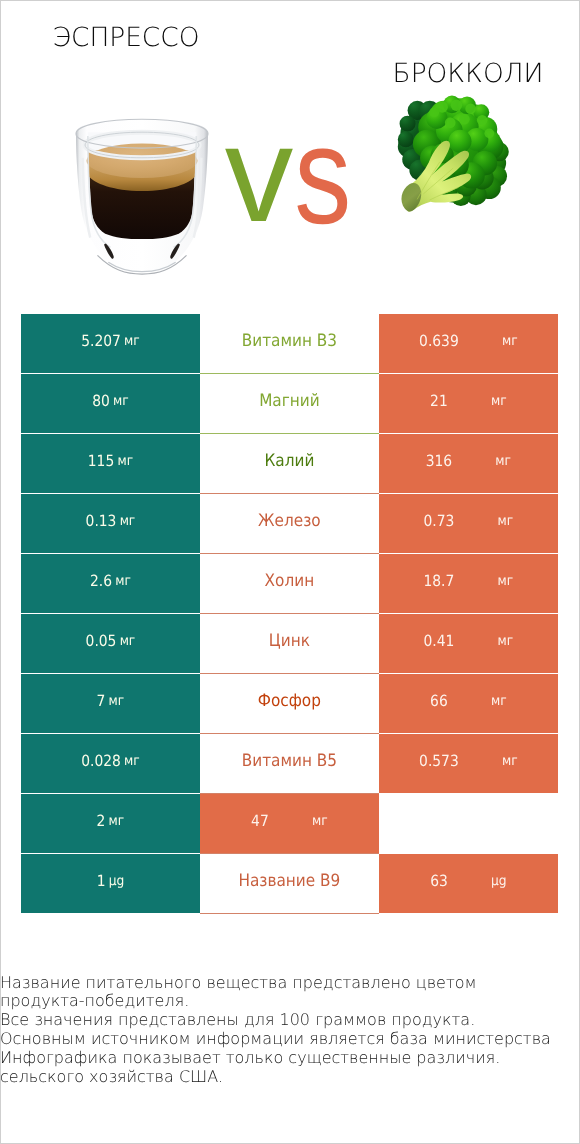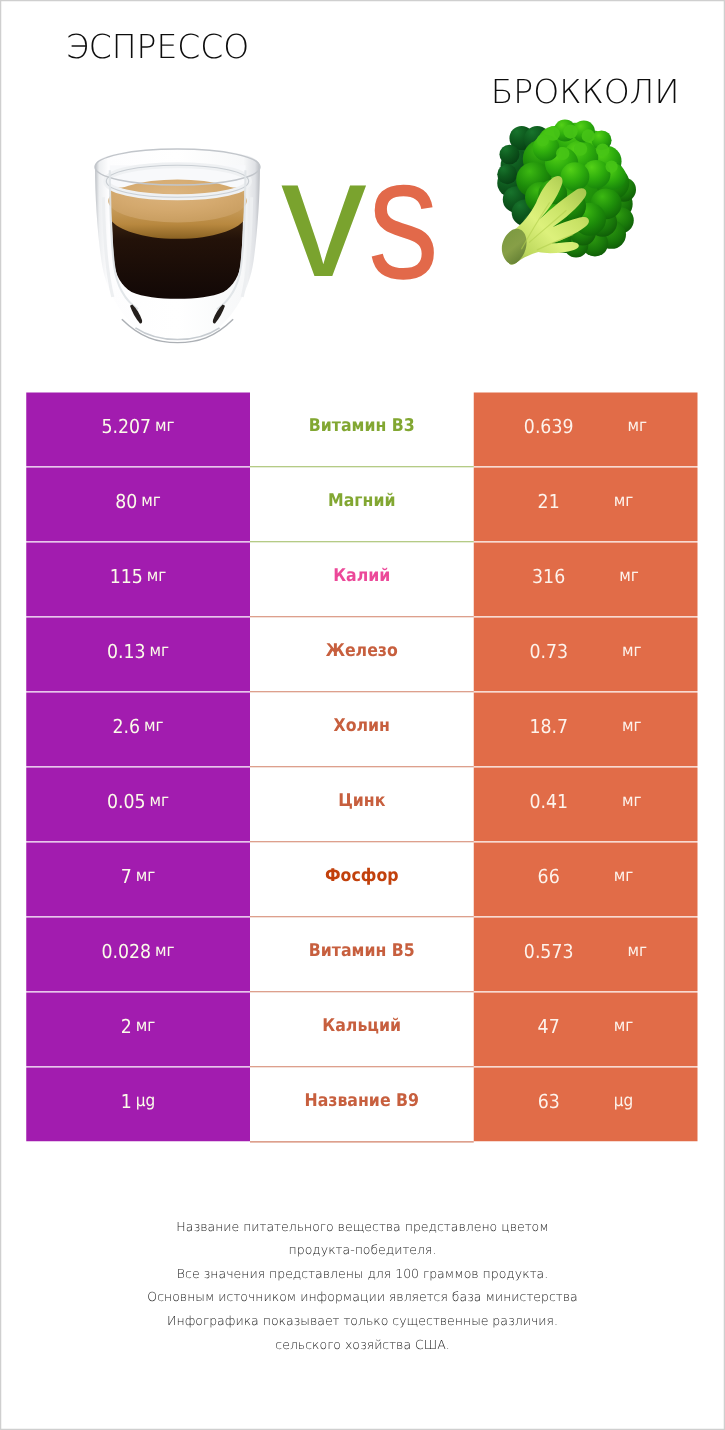--- a/index.html
+++ b/index.html
@@ -15,28 +15,28 @@
   .title{position:absolute;top:24.5px;font-size:26.4px;font-weight:300;line-height:1;color:#0d0d0d;white-space:nowrap;font-family:"DejaVu Sans",sans-serif;}
   #title-left{left:0;width:252px;text-align:center;}
   #title-right{left:342px;width:252px;text-align:center;margin-top:36px;}
   .heroart{position:absolute;left:0;top:0;width:580px;height:300px;}
 
   
   .tbl{position:absolute;left:21px;top:314.2px;width:536.8px;}
   .row{position:relative;display:flex;height:60px;}
   .cell{box-sizing:border-box;height:58.5px;display:flex;align-items:center;
         justify-content:center;white-space:nowrap;padding-bottom:5px;}
-  .c-left{width:178.9px;background:#a21caf;color:#fbfce9;font-size:15.4px;}
-  .c-mid{width:179px;background:#ffffff;font-size:14px;font-weight:700;}
+  .c-left{width:178.9px;background:#0f766e;color:#fbfce9;font-size:15.4px;}
+  .c-mid{width:179px;background:#ffffff;font-size:17px;font-weight:400;}
   .c-right{width:178.9px;background:#e16c48;color:#fdf3ec;font-size:15.4px;gap:40px;}
   .unit{font-size:13.6px;margin-left:3.2px;}
 
   
-  .foot{position:absolute;left:0;top:973.5px;width:580px;text-align:center;
-        font-size:10px;font-weight:300;color:#1a1a1a;line-height:18.85px;font-family:"DejaVu Sans",sans-serif;}
+  .foot{position:absolute;left:0;top:973.5px;width:580px;
+        font-size:16px;font-weight:300;color:#1a1a1a;line-height:18.85px;font-family:"DejaVu Sans",sans-serif;}
 </style>
 </head>
 <body>
 
 <div class="page">
   <div class="pgborder"></div>
 
   <div class="hero">
     <div class="title" id="title-left">ЭСПРЕССО</div>
     <div class="title" id="title-right">БРОККОЛИ</div>
@@ -263,21 +263,21 @@
           <span>21</span>
           <span class="unit">мг</span>
         </div>
         <div class="sep" style="position:absolute;left:178.9px;width:179px;height:1.2px;top:58.8px;background:#82a732;opacity:0.78"></div>
       </div>
       <div class="row">
         <div class="cell c-left">
           <span>115</span>
           <span class="unit">мг</span>
         </div>
-        <div class="cell c-mid" style="color:#ec4899">
+        <div class="cell c-mid" style="color:#4d7c0f">
           <span>Калий</span>
         </div>
         <div class="cell c-right">
           <span>316</span>
           <span class="unit">мг</span>
         </div>
         <div class="sep" style="position:absolute;left:178.9px;width:179px;height:1.2px;top:58.8px;background:#c75f3e;opacity:0.78"></div>
       </div>
       <div class="row">
         <div class="cell c-left">
@@ -346,23 +346,20 @@
         <div class="cell c-right">
           <span>0.573</span>
           <span class="unit">мг</span>
         </div>
         <div class="sep" style="position:absolute;left:178.9px;width:179px;height:1.2px;top:58.8px;background:#c75f3e;opacity:0.78"></div>
       </div>
       <div class="row">
         <div class="cell c-left">
           <span>2</span>
           <span class="unit">мг</span>
-        </div>
-        <div class="cell c-mid" style="color:#c75f3e">
-          <span>Кальций</span>
         </div>
         <div class="cell c-right">
           <span>47</span>
           <span class="unit">мг</span>
         </div>
         <div class="sep" style="position:absolute;left:178.9px;width:179px;height:1.2px;top:58.8px;background:#c75f3e;opacity:0.78"></div>
       </div>
       <div class="row">
         <div class="cell c-left">
           <span>1</span>

